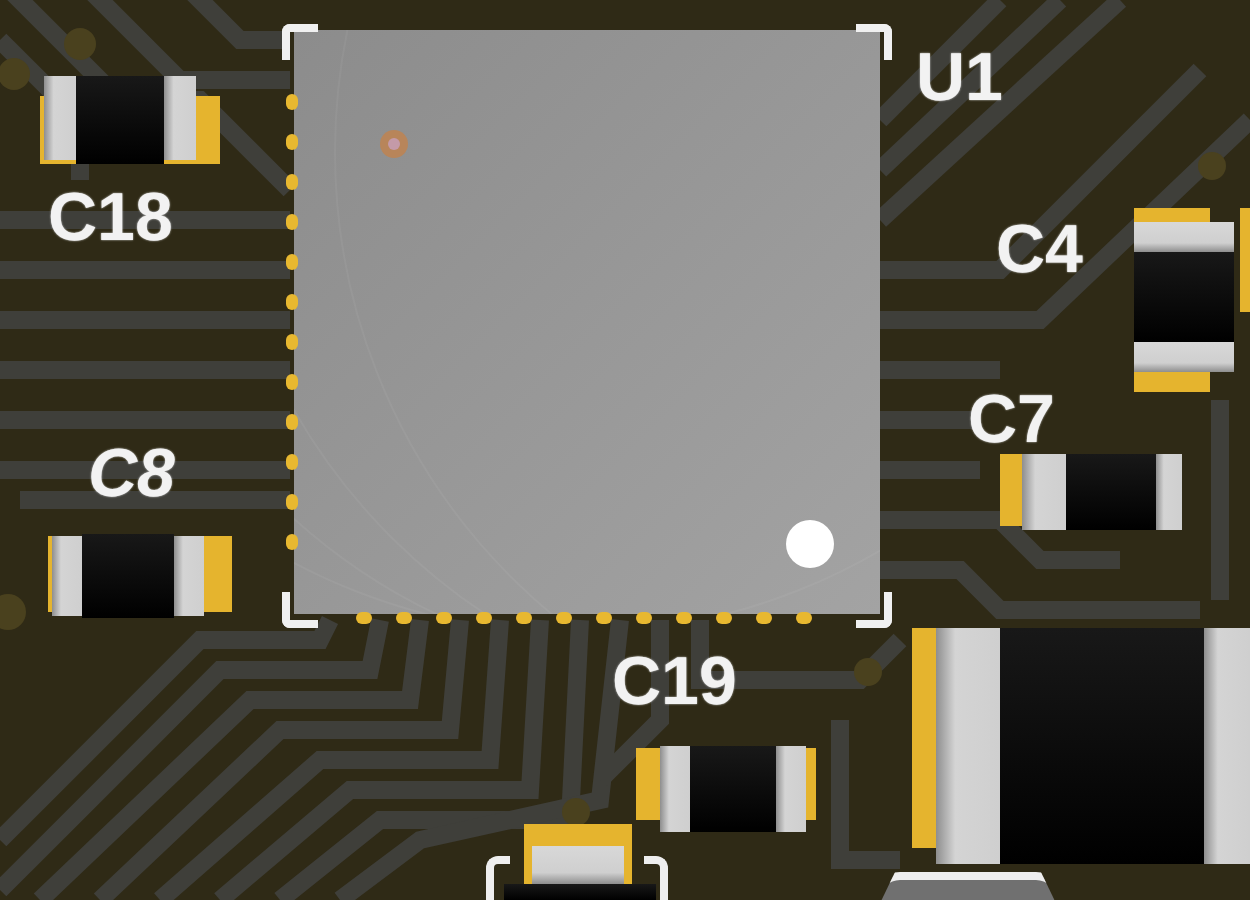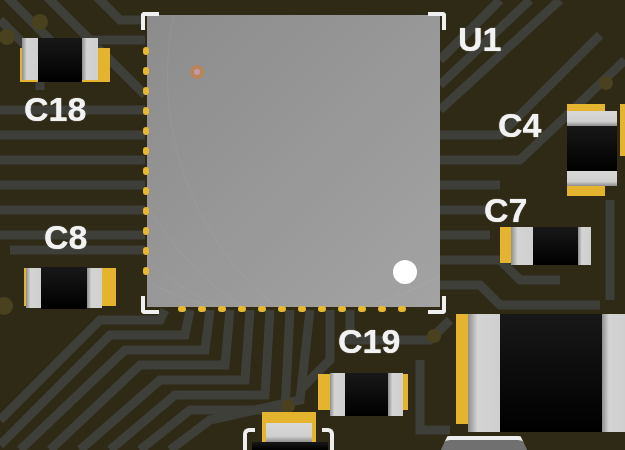--- a/index.html
+++ b/index.html
@@ -122,21 +122,21 @@
     <div class="body-blk" style="left:38px;top:38px;width:44px;height:44px;"></div>
     <div class="term" style="left:82px;top:38px;width:16px;height:42px;"></div>
     <div class="label" style="left:24px;top:92px;">C18</div>
   </div>
 
   <div class="cap">
     <div class="pad" style="left:24px;top:268px;width:92px;height:38px;"></div>
     <div class="term" style="left:26px;top:268px;width:15px;height:40px;"></div>
     <div class="body-blk" style="left:41px;top:267px;width:46px;height:42px;"></div>
     <div class="term" style="left:87px;top:268px;width:15px;height:40px;"></div>
-    <div class="label" style="left:44px;top:220px;">C8</div>
+    <div class="label" style="left:44px;top:220px;font-style:italic;">C8</div>
   </div>
 
   <div class="cap">
     <div class="pad" style="left:567px;top:104px;width:38px;height:92px;"></div>
     <div class="termv" style="left:567px;top:111px;width:50px;height:15px;"></div>
     <div class="body-blk" style="left:567px;top:126px;width:50px;height:45px;"></div>
     <div class="termv" style="left:567px;top:171px;width:50px;height:15px;"></div>
     <div class="pad" style="left:620px;top:104px;width:5px;height:52px;"></div>
     <div class="label" style="left:498px;top:108px;text-align:right;">C4</div>
   </div>
@@ -147,21 +147,21 @@
     <div class="body-blk" style="left:533px;top:227px;width:45px;height:38px;"></div>
     <div class="term" style="left:578px;top:227px;width:13px;height:38px;"></div>
     <div class="label" style="left:484px;top:193px;">C7</div>
   </div>
 
   <div class="cap">
     <div class="pad" style="left:318px;top:374px;width:90px;height:36px;"></div>
     <div class="term" style="left:330px;top:373px;width:15px;height:43px;"></div>
     <div class="body-blk" style="left:345px;top:373px;width:43px;height:43px;"></div>
     <div class="term" style="left:388px;top:373px;width:15px;height:43px;"></div>
-    <div class="label" style="left:338px;top:324px;text-align:center;">C19</div>
+    <div class="label" style="left:306px;top:324px;text-align:center;">C19</div>
   </div>
 
   <div class="cap">
     <div class="pad" style="left:456px;top:314px;width:12px;height:110px;"></div>
     <div class="term" style="left:468px;top:314px;width:32px;height:118px;"></div>
     <div class="body-blk" style="left:500px;top:314px;width:102px;height:118px;"></div>
     <div class="term" style="left:602px;top:314px;width:23px;height:118px;"></div>
   </div>
 
   <div class="cap">

